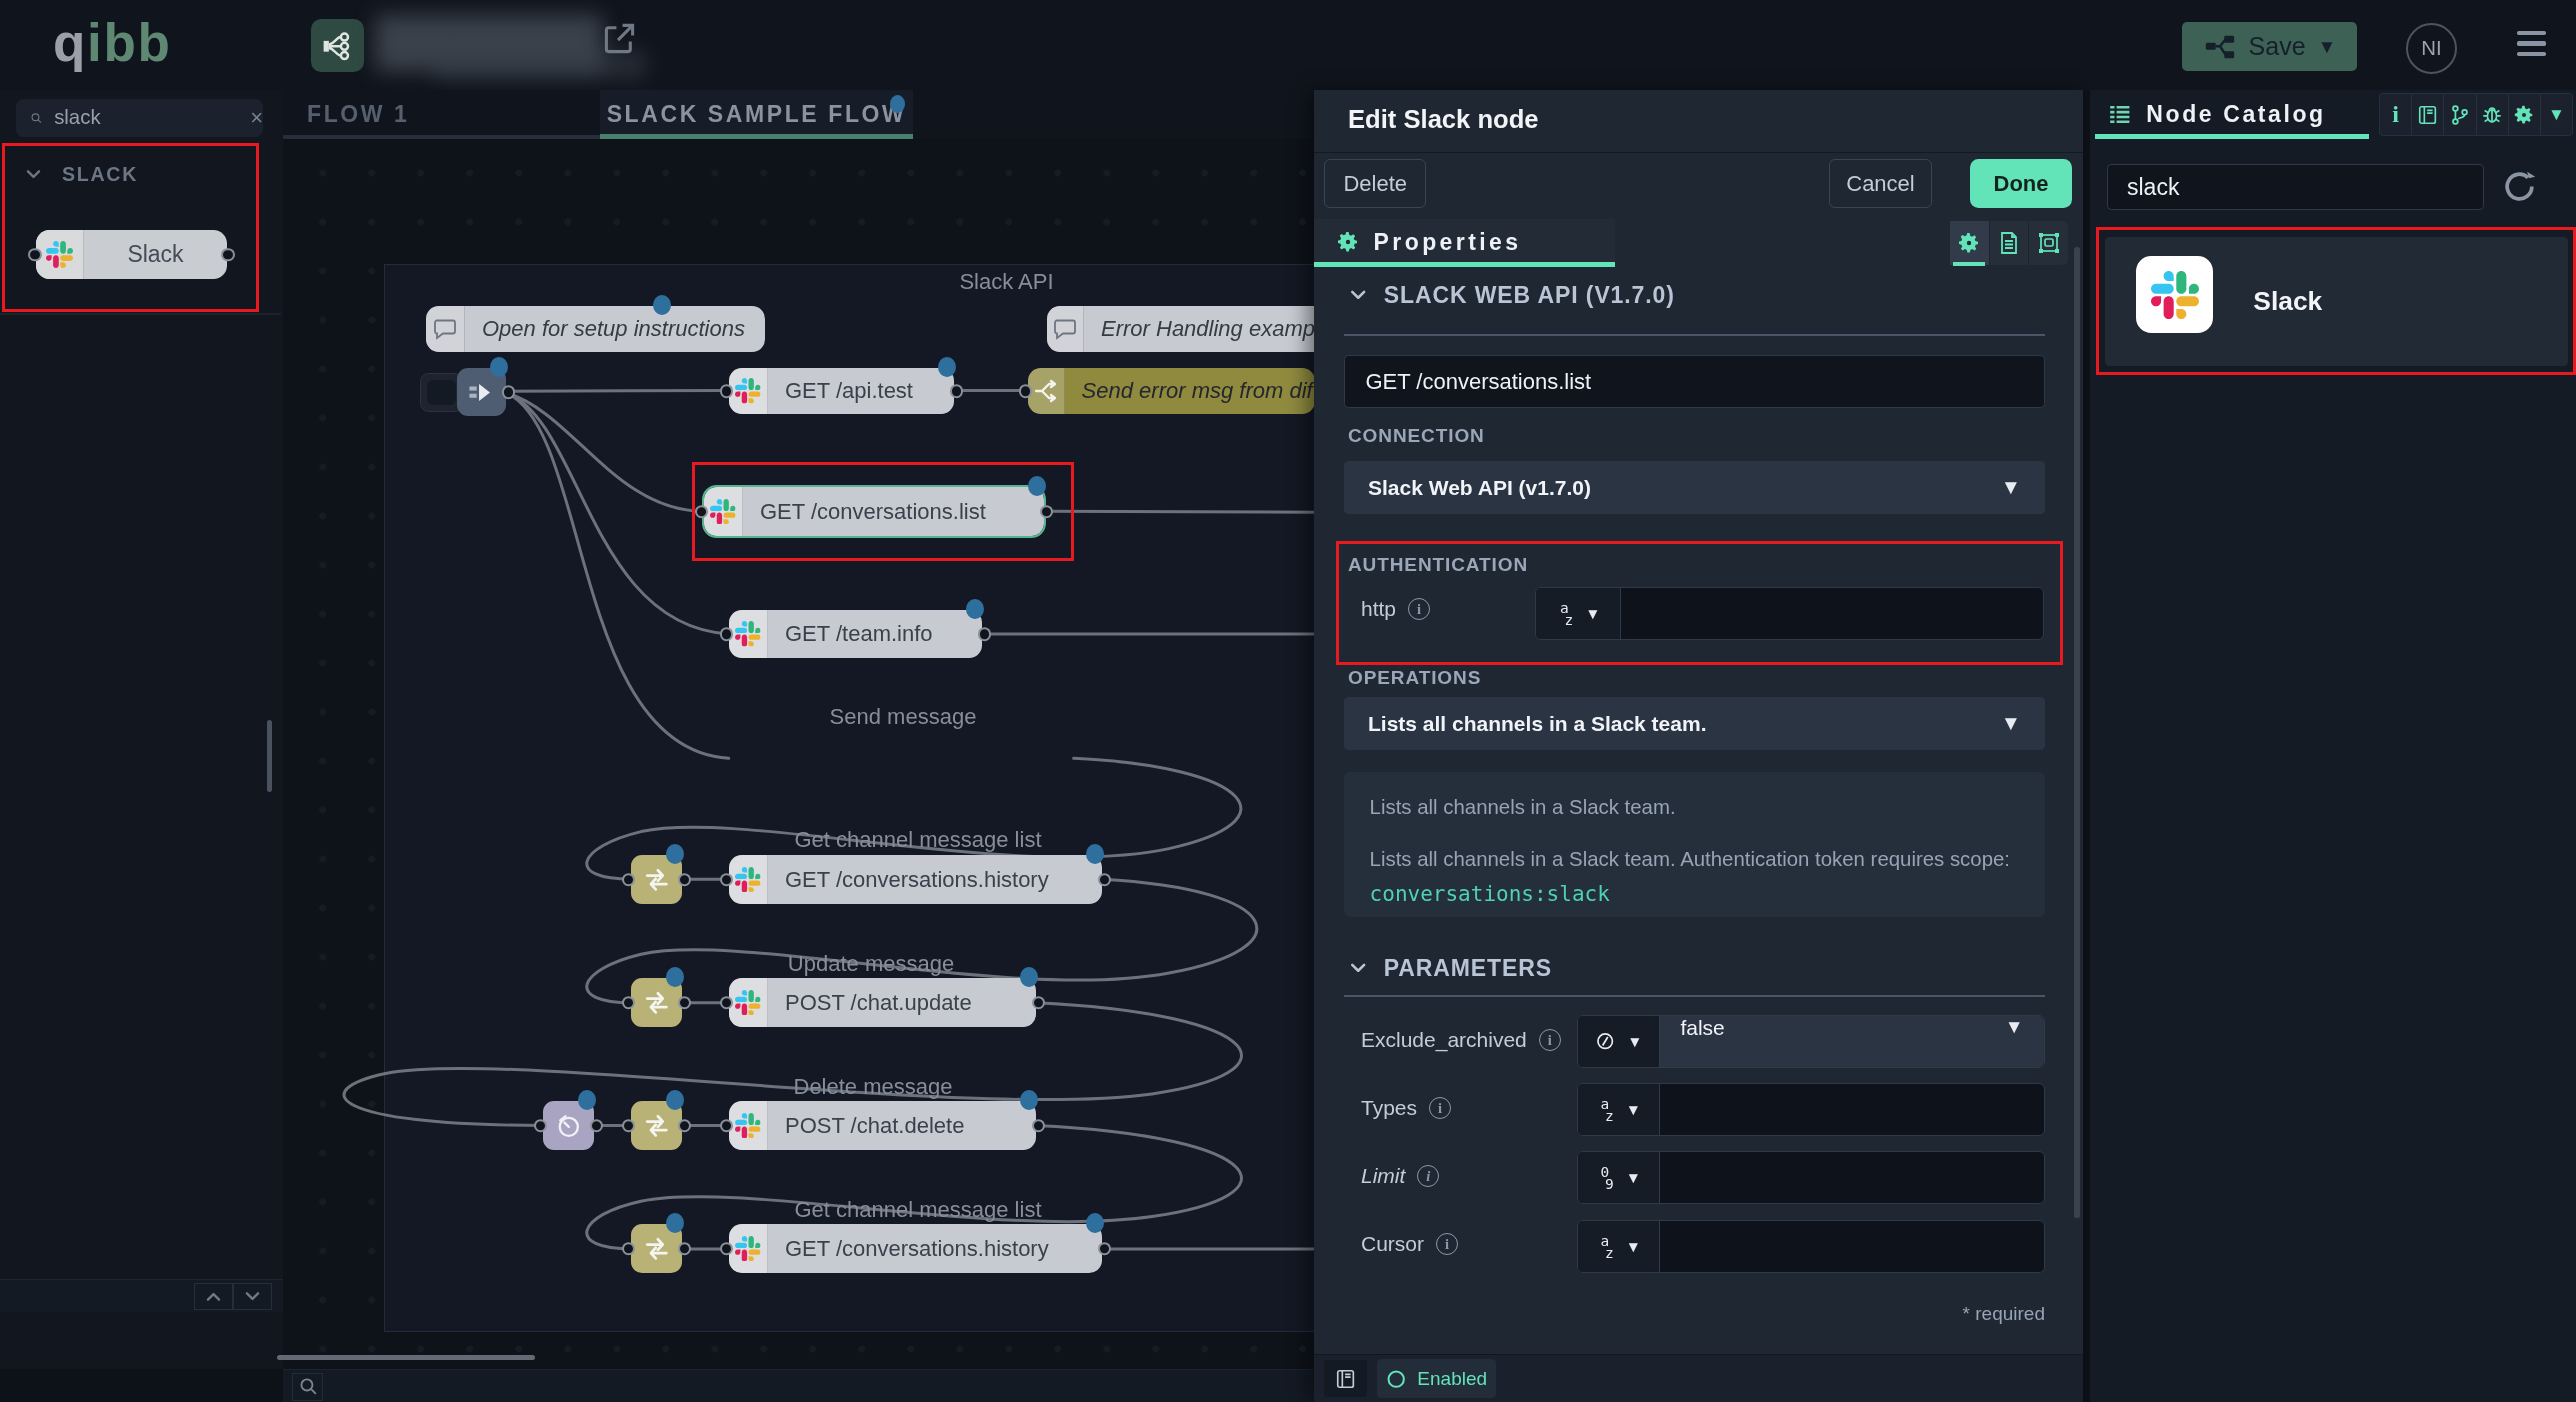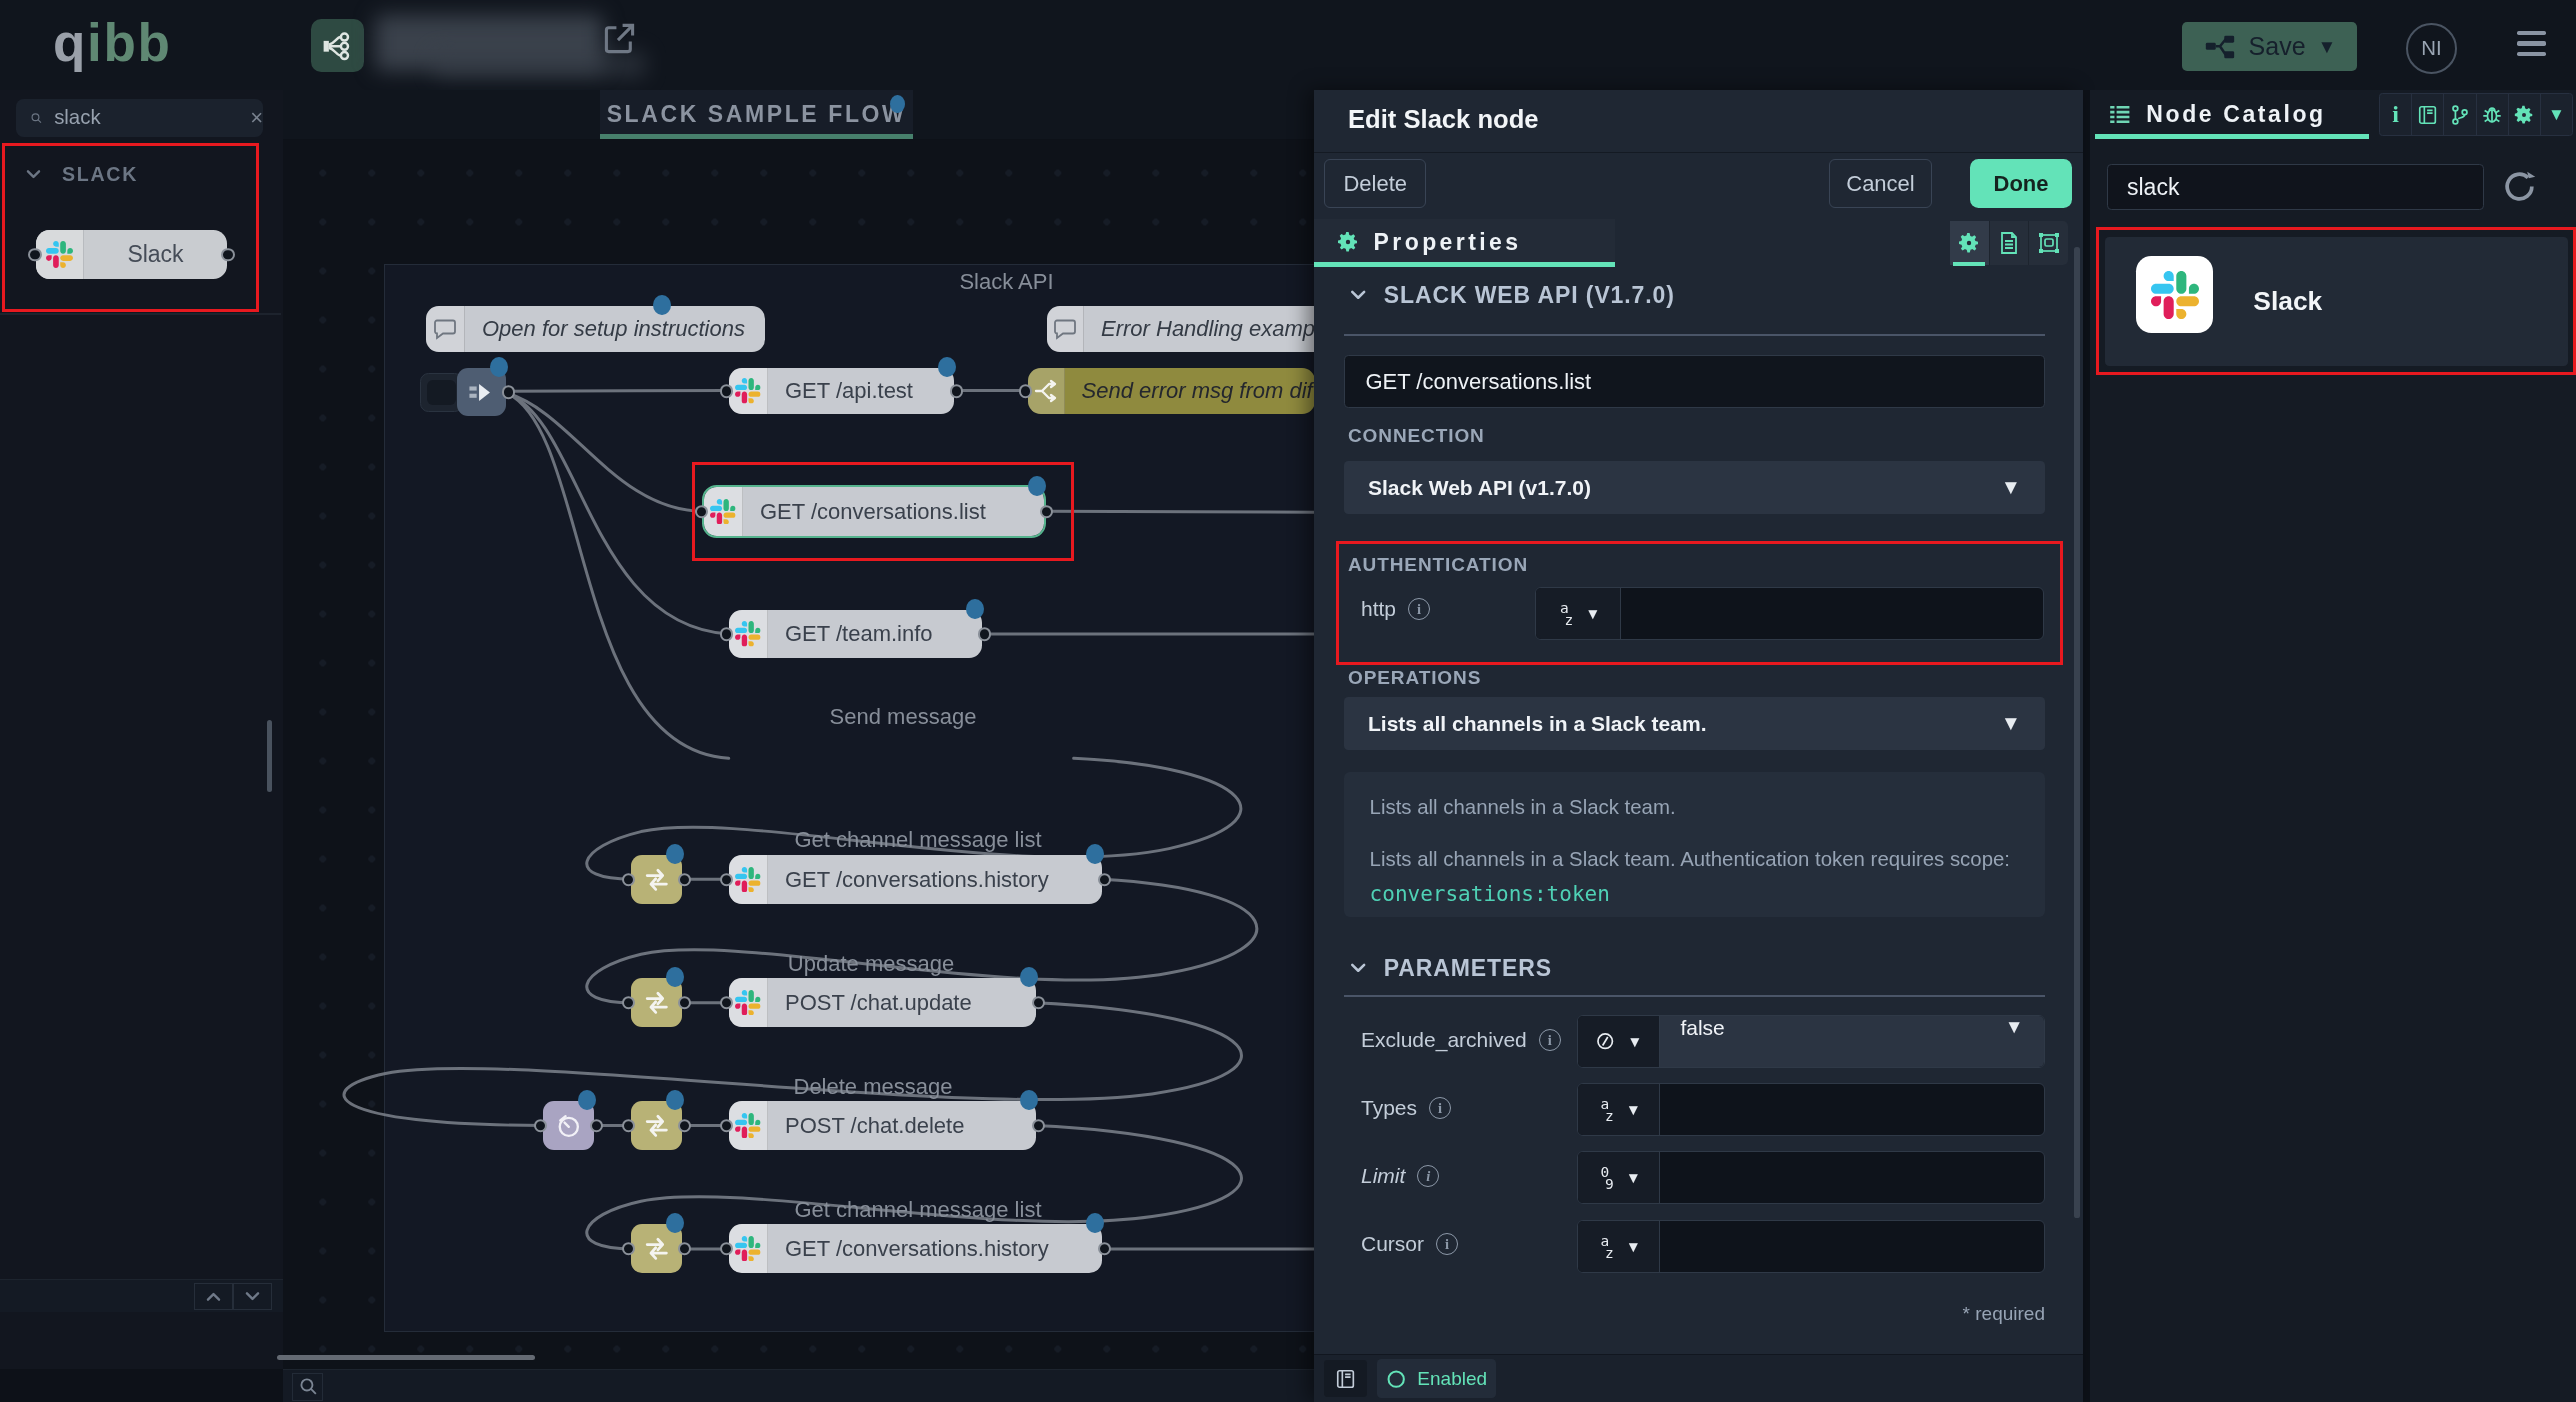--- a/index.html
+++ b/index.html
@@ -332,20 +332,24 @@
       </svg>
   </div>
   <div class="sbf-btn" style="left:233px;">
     <svg width="19" height="19" style="color:#6f7988;" viewBox="0 0 22 22">
         <use href="#chevdown"></use>
       </svg>
   </div>
 </div>
 
 <div id="tabstrip">
+  <div class="ftab" id="tab-flow1">
+    <span>FLOW 1</span>
+    <div class="tunder"></div>
+  </div>
   <div class="ftab" id="tab-slack">
     <span>SLACK SAMPLE FLOW</span>
     <div class="tabdot"></div>
     <div class="tunder"></div>
   </div>
 </div>
 
 <div id="canvas">
   <div class="dots"></div>
   <div id="groupbox"></div>
@@ -630,21 +634,21 @@
 
   <div class="eplabel" style="top:577px;">OPERATIONS</div>
   <div class="epdrop" style="top:607px;">
     <span>Lists all channels in a Slack team.</span>
     <span class="caret">▼</span>
   </div>
 
   <div id="ep-desc">
     <div>Lists all channels in a Slack team.</div>
     <div style="margin-top:24px;">Lists all channels in a Slack team. Authentication token requires scope:</div>
-    <div class="scope" style="margin-top:6.8px;">conversations:token</div>
+    <div class="scope" style="margin-top:6.8px;">conversations:slack</div>
   </div>
 
   <div class="sechead" style="top:865px;">
     <svg width="20.4" height="20.4" viewBox="0 0 24 24">
         <use href="#chevdown"></use>
       </svg>
     <span>PARAMETERS</span>
   </div>
   <div class="secline" style="top:905px;"></div>
 

